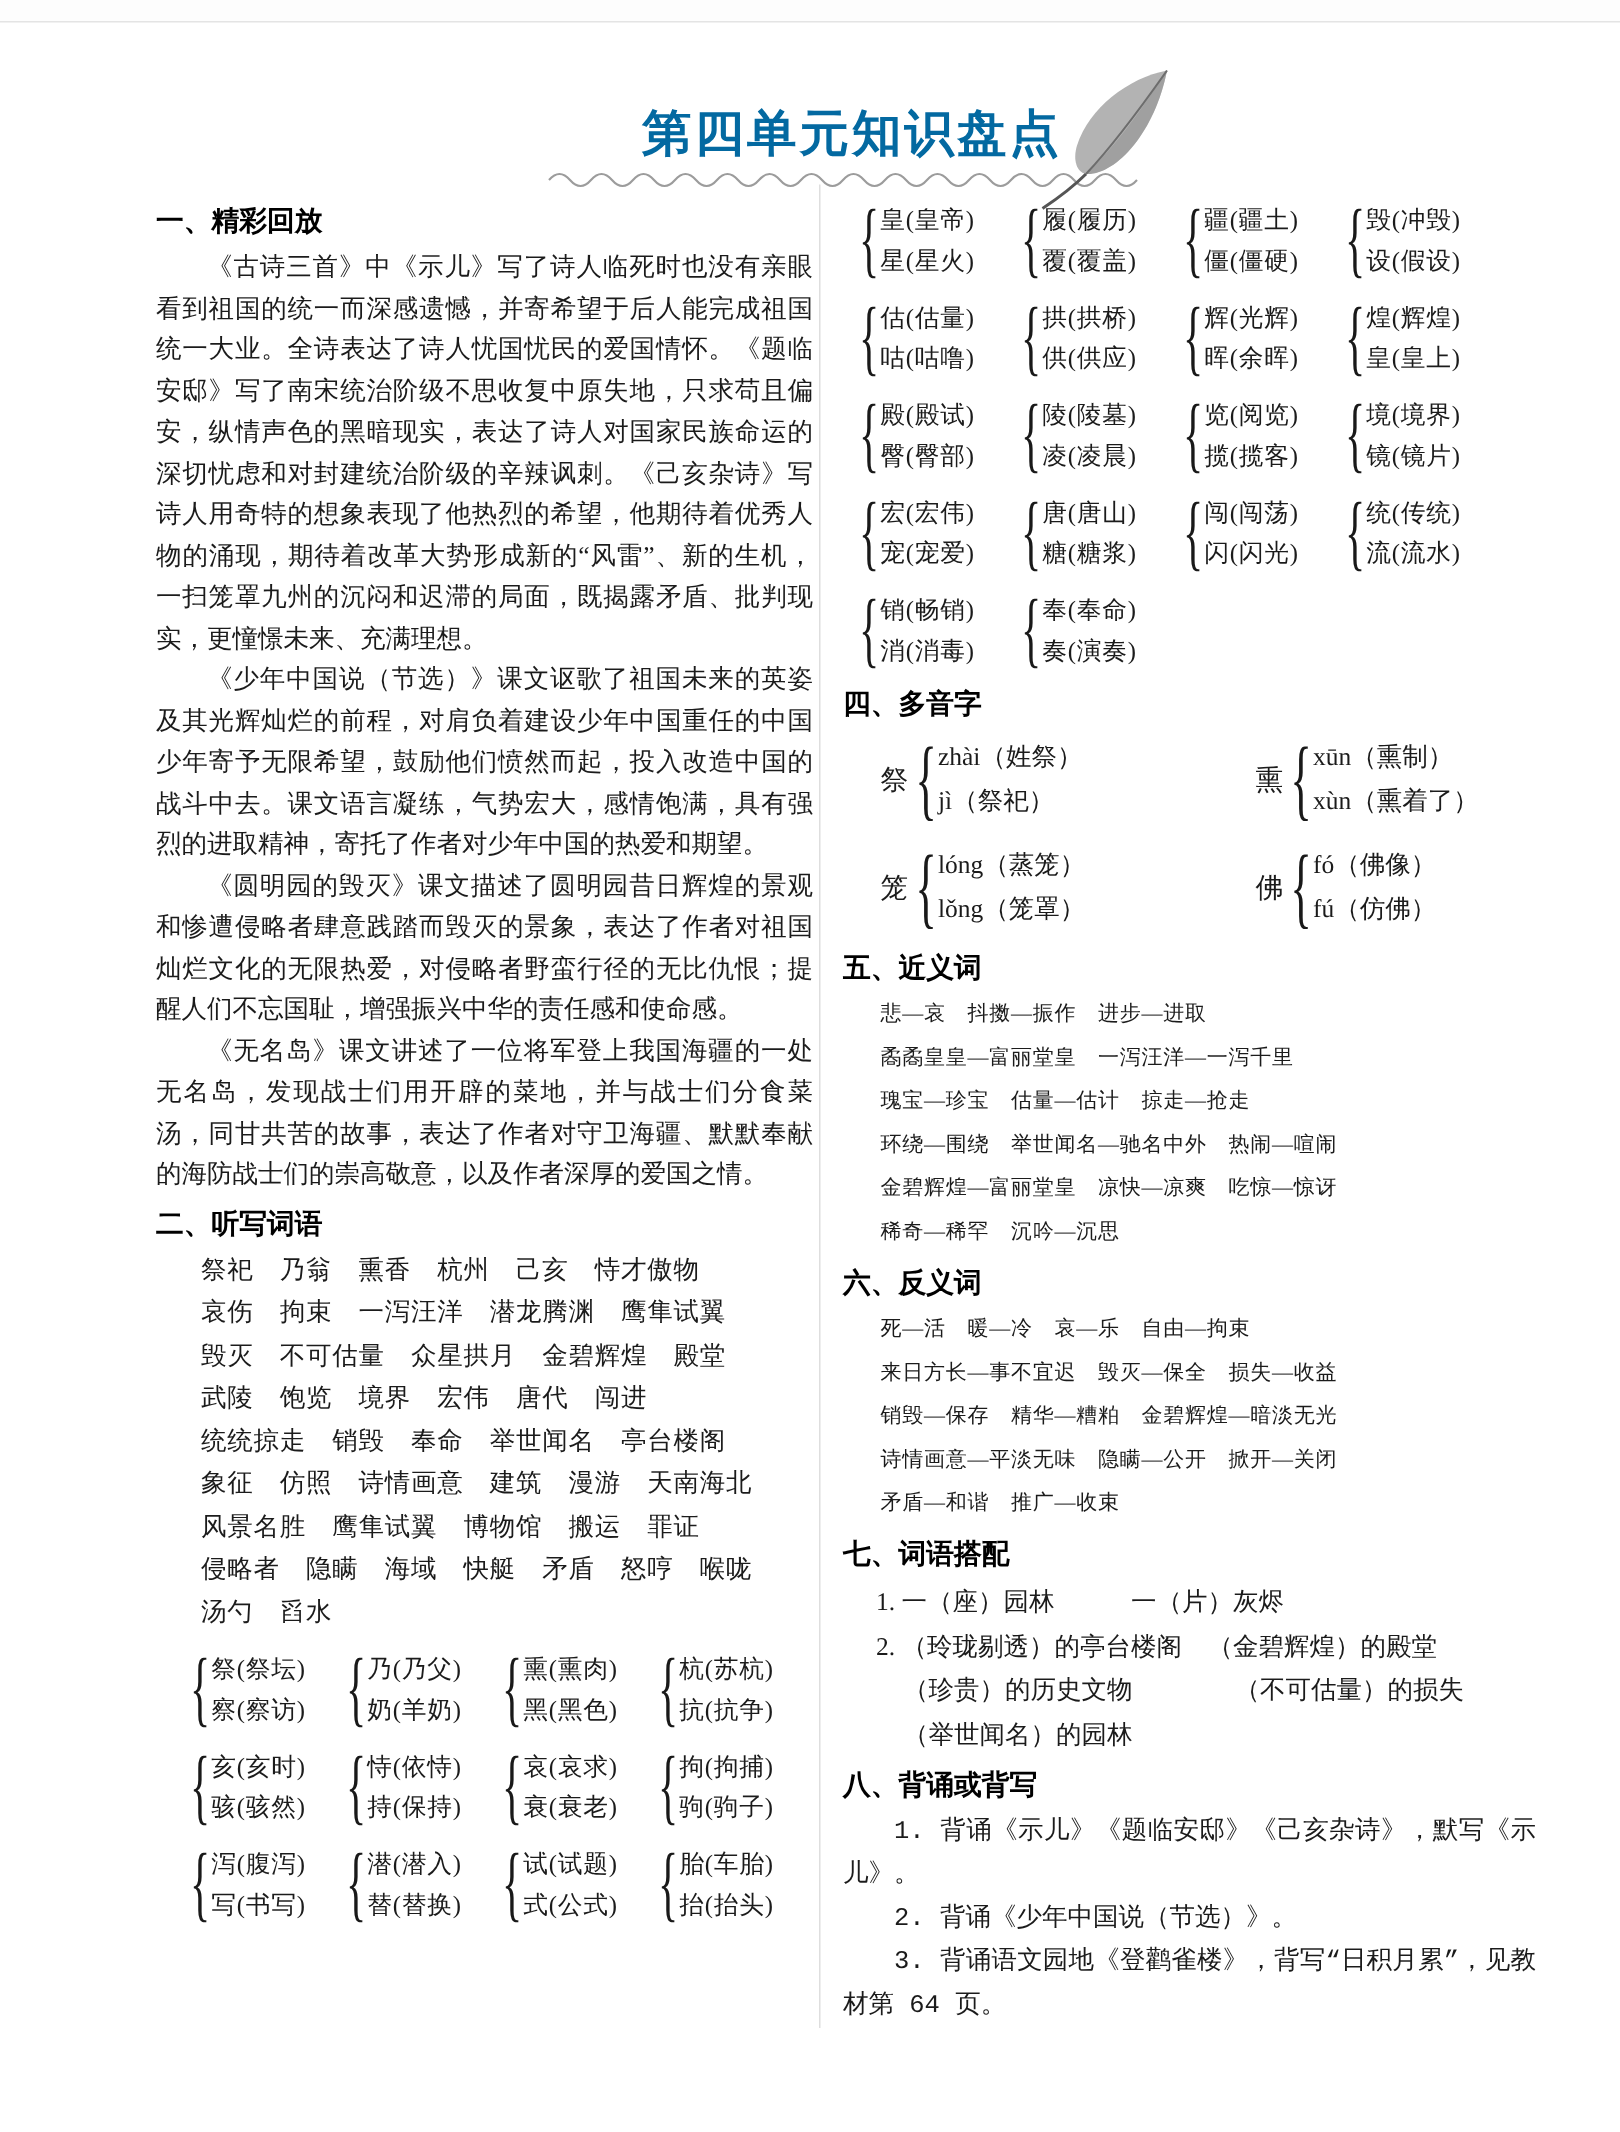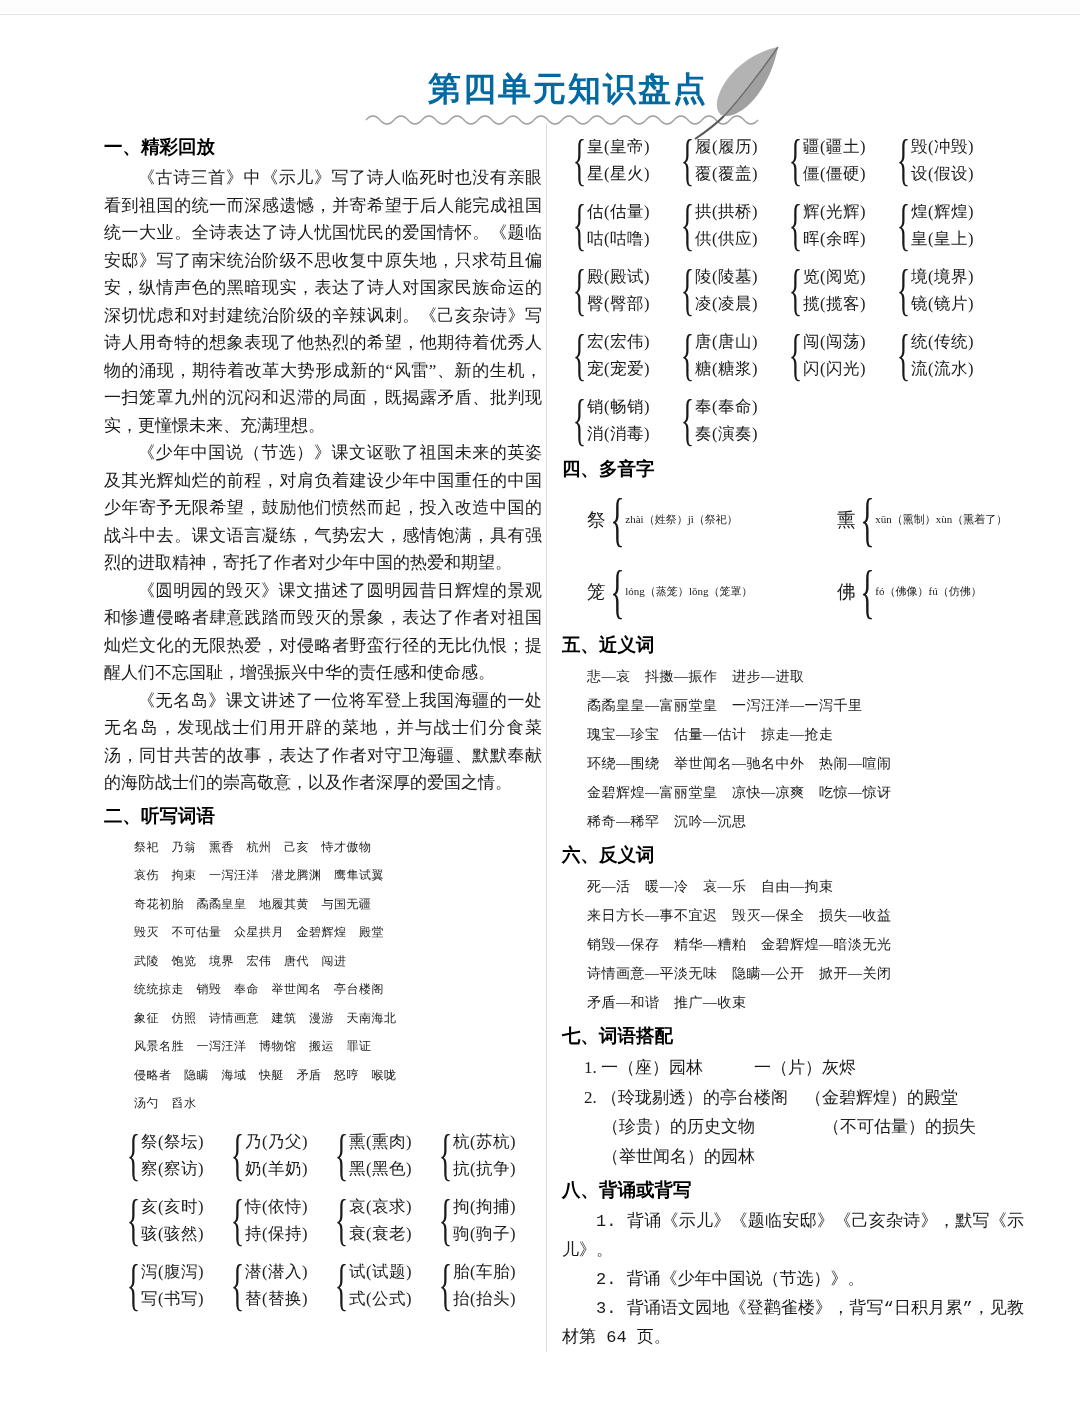--- a/index.html
+++ b/index.html
@@ -26,39 +26,39 @@
   
   .sec{
     font-family:"Liberation Sans","DejaVu Sans",sans-serif;
     font-size:18.5px;font-weight:bold;color:#000;
     margin:7px 0 5px;line-height:24px;
   }
   .col-left .sec:first-child{margin-top:12px;}
   
   .para{font-size:17px;line-height:27.5px;text-align:justify;text-indent:2em;margin:0;}
   
-  .word-line{font-size:12px;line-height:28.5px;padding-left:30px;letter-spacing:0.5px;white-space:nowrap;}
+  .word-line{font-size:17px;line-height:28.5px;padding-left:30px;letter-spacing:0.5px;white-space:nowrap;}
   
   .bz-row{display:flex;padding-left:24px;margin:9px 0 9px;}
   .bz-row.rrow{padding-left:12px;}
   .bz{display:flex;align-items:center;width:104px;flex:0 0 auto;}
   .bz-row.rrow .bz{width:108px;}
   .brace{display:inline-block;flex:0 0 auto;}
   .brace::before{
     content:"{";display:inline-block;font-size:56px;font-weight:400;
     line-height:1;color:#191919;transform:scaleX(0.5);margin:0 -6px 0 -8px;
   }
   .bz-lines{display:flex;flex-direction:column;font-size:16.5px;line-height:27px;letter-spacing:0.5px;white-space:nowrap;}
   
   .poly-row{display:flex;padding-left:25px;margin:8px 0 12px;}
   .poly{display:flex;align-items:center;}
   .poly:first-child{width:250px;flex:0 0 auto;}
   .poly-char{font-size:18.5px;margin-right:5px;}
   .poly .brace::before{font-size:60px;}
-  .poly-lines{display:flex;flex-direction:row;font-size:11px;line-height:29px;white-space:nowrap;}
+  .poly-lines{display:flex;flex-direction:column;font-size:17px;line-height:29px;white-space:nowrap;}
   
   .pair-line{font-size:14px;line-height:29px;padding-left:25px;letter-spacing:0.5px;white-space:nowrap;}
   
   .match-line{font-size:17px;line-height:29.5px;white-space:nowrap;}
   .ind1{padding-left:22px;}
   .ind2{padding-left:40px;}
   
   .memo{font-size:17px;line-height:29px;text-align:justify;text-indent:2em;margin:0;font-family:Liberation Mono, monospace;}
 </style>
 </head>
@@ -85,26 +85,25 @@
 
     <div class="sec">一、精彩回放</div>
     <p class="para">《古诗三首》中《示儿》写了诗人临死时也没有亲眼看到祖国的统一而深感遗憾，并寄希望于后人能完成祖国统一大业。全诗表达了诗人忧国忧民的爱国情怀。《题临安邸》写了南宋统治阶级不思收复中原失地，只求苟且偏安，纵情声色的黑暗现实，表达了诗人对国家民族命运的深切忧虑和对封建统治阶级的辛辣讽刺。《己亥杂诗》写诗人用奇特的想象表现了他热烈的希望，他期待着优秀人物的涌现，期待着改革大势形成新的“风雷”、新的生机，一扫笼罩九州的沉闷和迟滞的局面，既揭露矛盾、批判现实，更憧憬未来、充满理想。</p>
     <p class="para">《少年中国说（节选）》课文讴歌了祖国未来的英姿及其光辉灿烂的前程，对肩负着建设少年中国重任的中国少年寄予无限希望，鼓励他们愤然而起，投入改造中国的战斗中去。课文语言凝练，气势宏大，感情饱满，具有强烈的进取精神，寄托了作者对少年中国的热爱和期望。</p>
     <p class="para">《圆明园的毁灭》课文描述了圆明园昔日辉煌的景观和惨遭侵略者肆意践踏而毁灭的景象，表达了作者对祖国灿烂文化的无限热爱，对侵略者野蛮行径的无比仇恨；提醒人们不忘国耻，增强振兴中华的责任感和使命感。</p>
     <p class="para">《无名岛》课文讲述了一位将军登上我国海疆的一处无名岛，发现战士们用开辟的菜地，并与战士们分食菜汤，同甘共苦的故事，表达了作者对守卫海疆、默默奉献的海防战士们的崇高敬意，以及作者深厚的爱国之情。</p>
 
     <div class="sec">二、听写词语</div>
     <div class="word-line">祭祀　乃翁　熏香　杭州　己亥　恃才傲物</div>
     <div class="word-line">哀伤　拘束　一泻汪洋　潜龙腾渊　鹰隼试翼</div>
-    <div class="word-line">奇花初胎　矞矞皇皇　地履其黄　与国无疆</div>
     <div class="word-line">毁灭　不可估量　众星拱月　金碧辉煌　殿堂</div>
     <div class="word-line">武陵　饱览　境界　宏伟　唐代　闯进</div>
     <div class="word-line">统统掠走　销毁　奉命　举世闻名　亭台楼阁</div>
     <div class="word-line">象征　仿照　诗情画意　建筑　漫游　天南海北</div>
-    <div class="word-line">风景名胜　一泻汪洋　博物馆　搬运　罪证</div>
+    <div class="word-line">风景名胜　鹰隼试翼　博物馆　搬运　罪证</div>
     <div class="word-line">侵略者　隐瞒　海域　快艇　矛盾　怒哼　喉咙</div>
     <div class="word-line">汤勺　舀水</div>
 
 
     <div class="bz-row">
       <div class="bz">
           <span class="brace"></span>
           <span class="bz-lines">
             <span>祭(祭坛)</span>
             <span>察(察访)</span>

